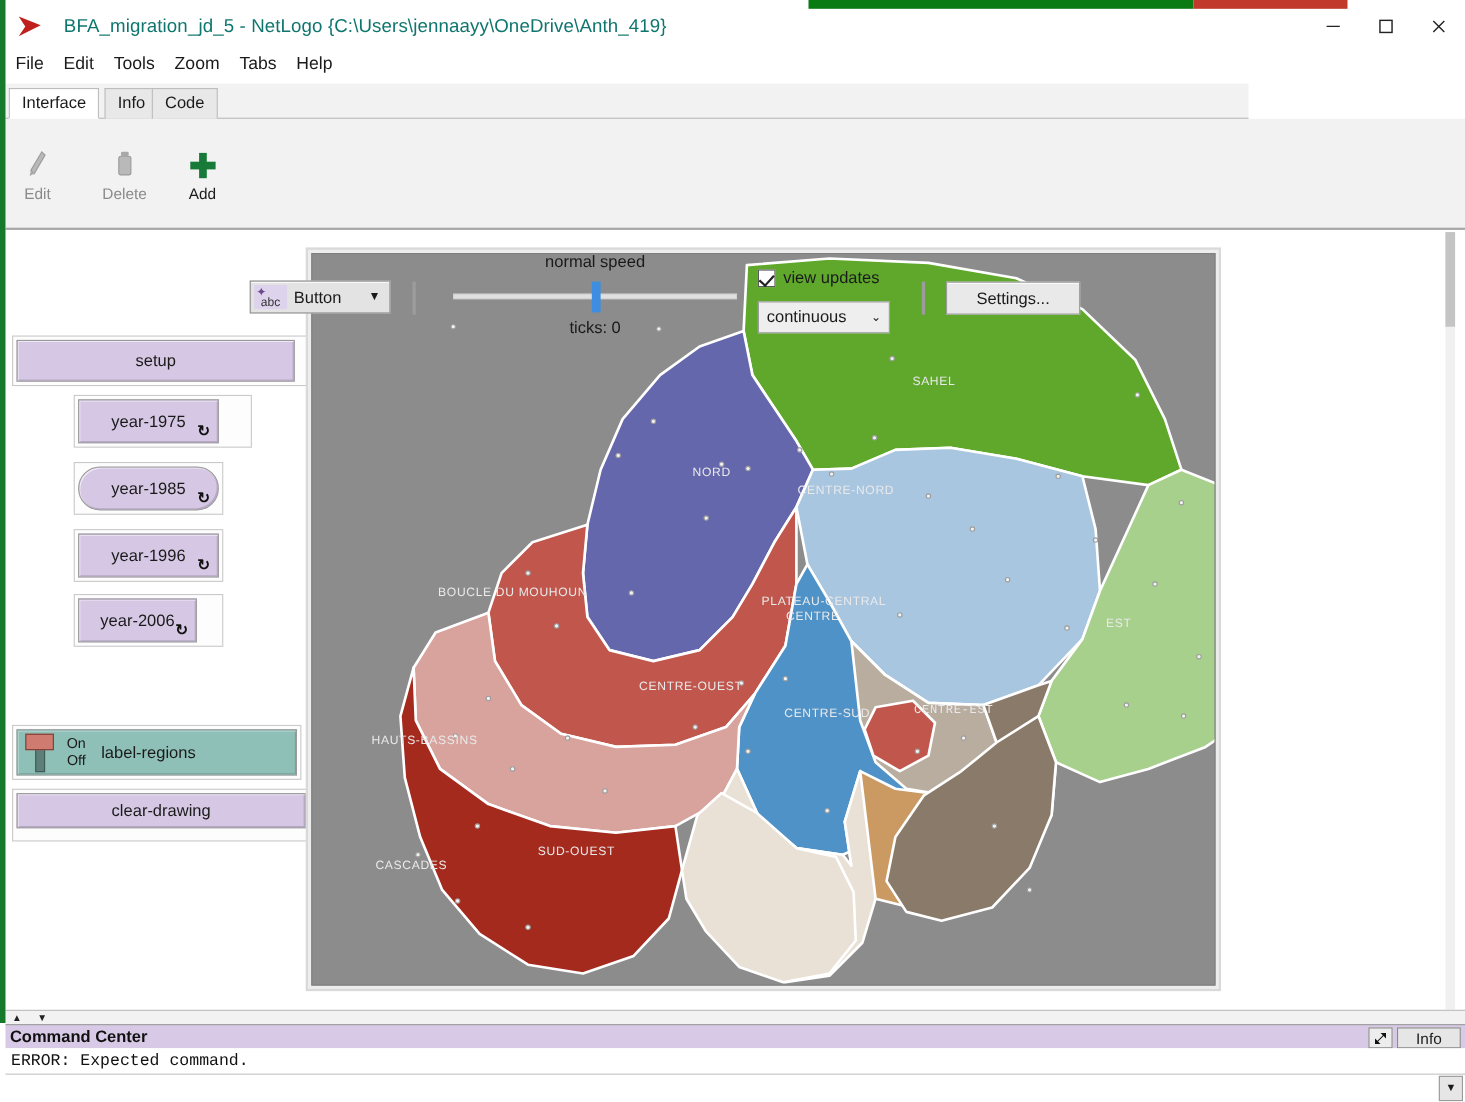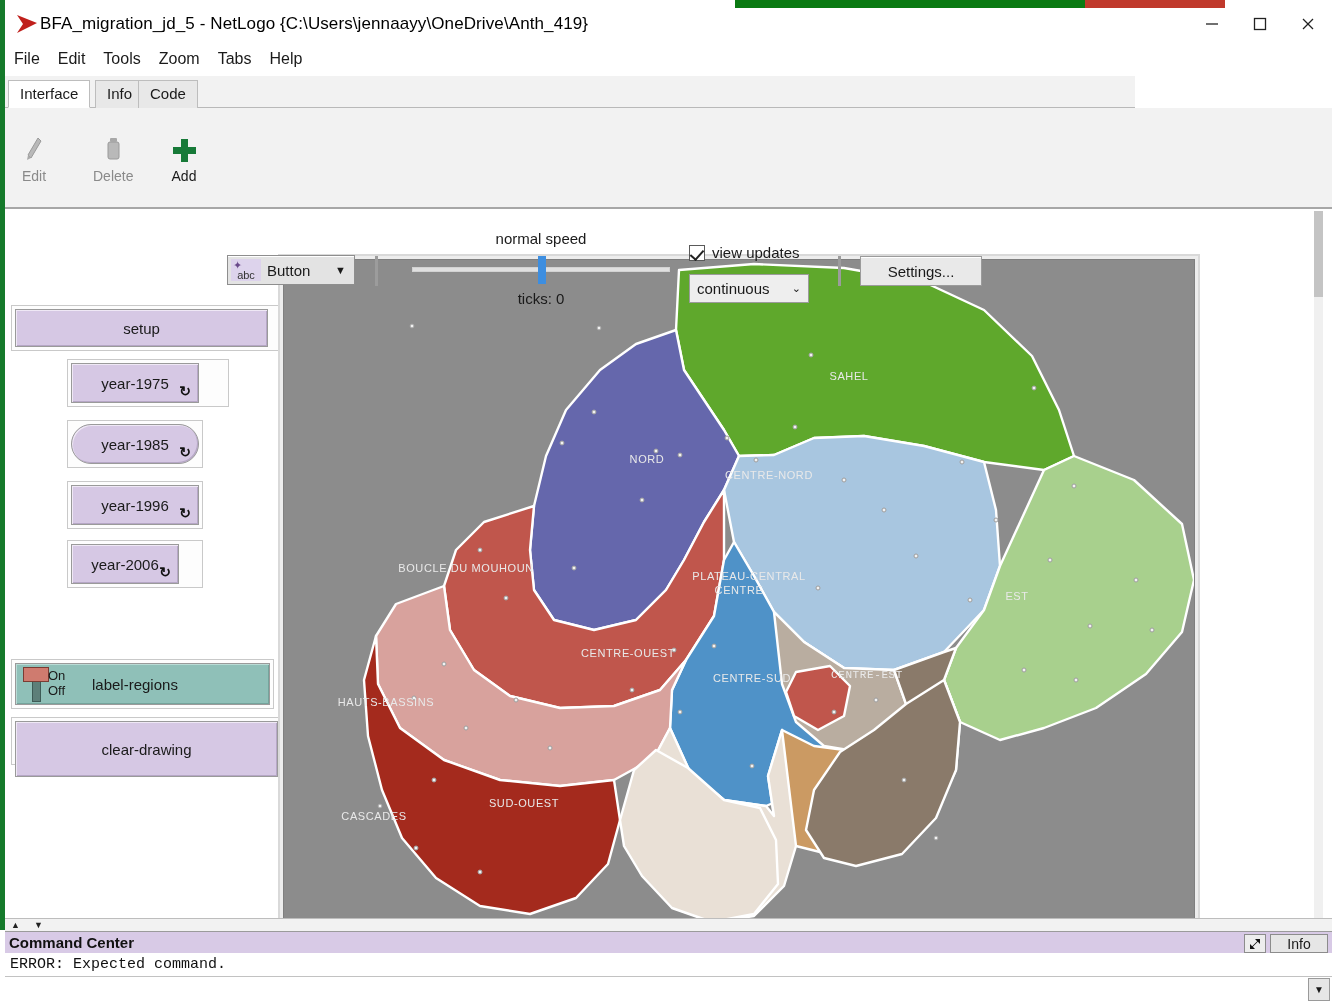--- a/index.html
+++ b/index.html
@@ -19,21 +19,21 @@
   
   #left-edge { position:absolute; left:0; top:0; width:5px; height:930px; background:#157a2b; z-index:30; }
 
   
   #titlebar {
     position:absolute; left:0; top:8px; width:1332px; height:32px;
     background:#ffffff; display:flex; align-items:center; z-index:20;
   }
   #titlebar .logo { margin-left:14px; width:26px; height:22px; position:relative; }
   #titlebar .logo svg { display:block; }
-  #title-text { margin-left:0; font-size:17px; color:#000000; letter-spacing:0.1px; white-space:nowrap; }
+  #title-text { margin-left:18px; font-size:17px; color:#0f766e; letter-spacing:0.1px; white-space:nowrap; }
   .wbtns { position:absolute; right:0; top:0; height:32px; display:flex; align-items:center; }
   .wbtn { width:48px; height:32px; display:flex; align-items:center; justify-content:center; color:#222; }
   .wbtn svg { display:block; }
 
   
   #menubar {
     position:absolute; left:5px; top:44px; width:1327px; height:30px;
     background:#ffffff; display:flex; align-items:center; z-index:20;
   }
   #menubar .mi { padding:2px 9px; font-size:16px; color:#1a1a1a; cursor:default; }
@@ -115,27 +115,27 @@
   .nl-outer { position:absolute; border:1px solid #c9c9c9; background:#fdfdfd; }
 
   .nl-switch {
     position:absolute; border:1px solid #9a9a9a; background:#8fc0b8;
     box-shadow: inset 1px 1px 0 #b9dbd5, inset -1px -1px 0 #74a49c;
     display:flex; align-items:center;
   }
   .sw-knob { position:relative; width:28px; height:40px; margin-left:6px; }
   .sw-knob .stem { position:absolute; left:10px; top:8px; width:9px; height:30px; background:#5d7f79; border:1px solid #3d5b56; }
   .sw-knob .cap { position:absolute; left:1px; top:3px; width:26px; height:15px; background:#cf7b6f; border:1px solid #7a3c33; }
-  .sw-onoff { position:relative; width:30px; height:40px; font-size:13px; line-height:15px; padding-top:4px; margin-left:-2px; }
+  .sw-onoff { position:relative; width:30px; height:40px; font-size:13px; line-height:15px; padding-top:4px; margin-left:-2px;text-align:right; }
   .sw-name { margin-left:14px; font-size:15px; }
 
   
   #view-frame {
-    position:absolute; left:278px; top:225px; width:922px; height:676px;
-    border:2px solid #d9d9d9; background:#ededed; padding:3px; z-index:11;margin-top:29px;
+    position:absolute; left:278px; top:225px; width:832px; height:676px;
+    border:2px solid #d9d9d9; background:#ededed; padding:3px; z-index:11;
   }
   #view {
     position:relative; width:100%; height:100%; background:#8c8c8c; overflow:hidden;
     border:1px solid #7f7f7f;
   }
   #view svg { position:absolute; left:0; top:0; }
   .rlabel {
     position:absolute; color:#e9e9e9; font-size:11px; letter-spacing:0.6px;
     white-space:nowrap; transform:translate(-50%,-50%); pointer-events:none;
     font-family:"Liberation Sans", sans-serif;
@@ -328,21 +328,21 @@
       </div>
       <div class="sw-onoff">
         <div>On</div>
         <div>Off</div>
       </div>
       <div class="sw-name">label-regions</div>
     </div>
   </div>
 
   <div class="nl-outer" style="left:6px; top:506px; width:271px; height:48px;">
-    <div class="nl-btn" style="left:3px; top:3px; width:263px; height:56px;">clear-drawing</div>
+    <div class="nl-btn" style="left:3px; top:3px; width:263px; height:32px;">clear-drawing</div>
   </div>
 
   <div id="canvas-scrollbar">
     <div class="thumb"></div>
   </div>
 </div>
 
 <div id="view-frame">
   <div id="view" style="background: rgb(140, 140, 140);">
     <svg width="912" height="666" viewBox="0 0 912 666">

